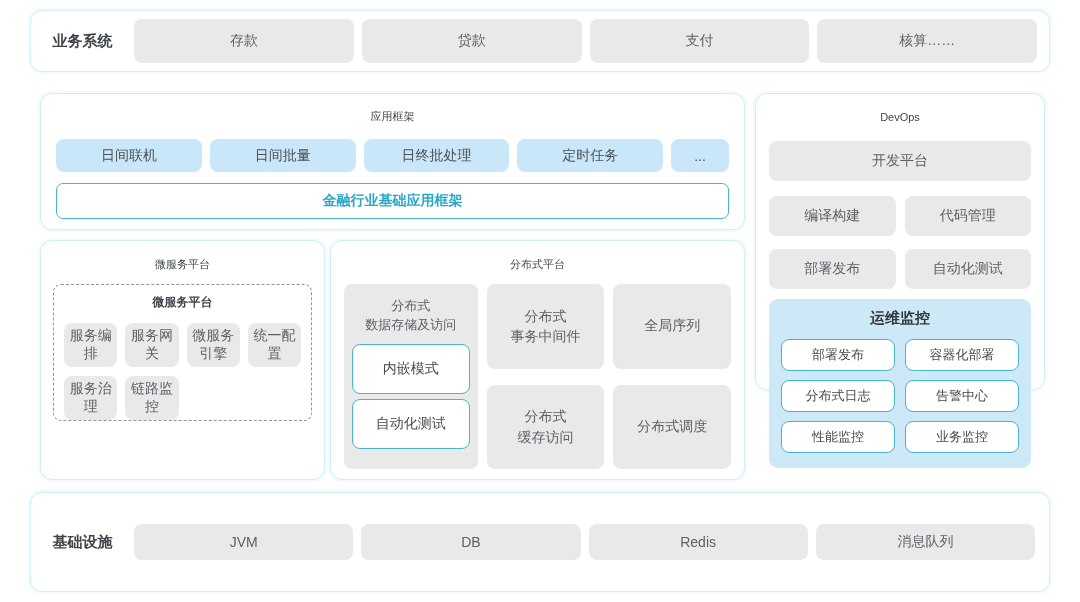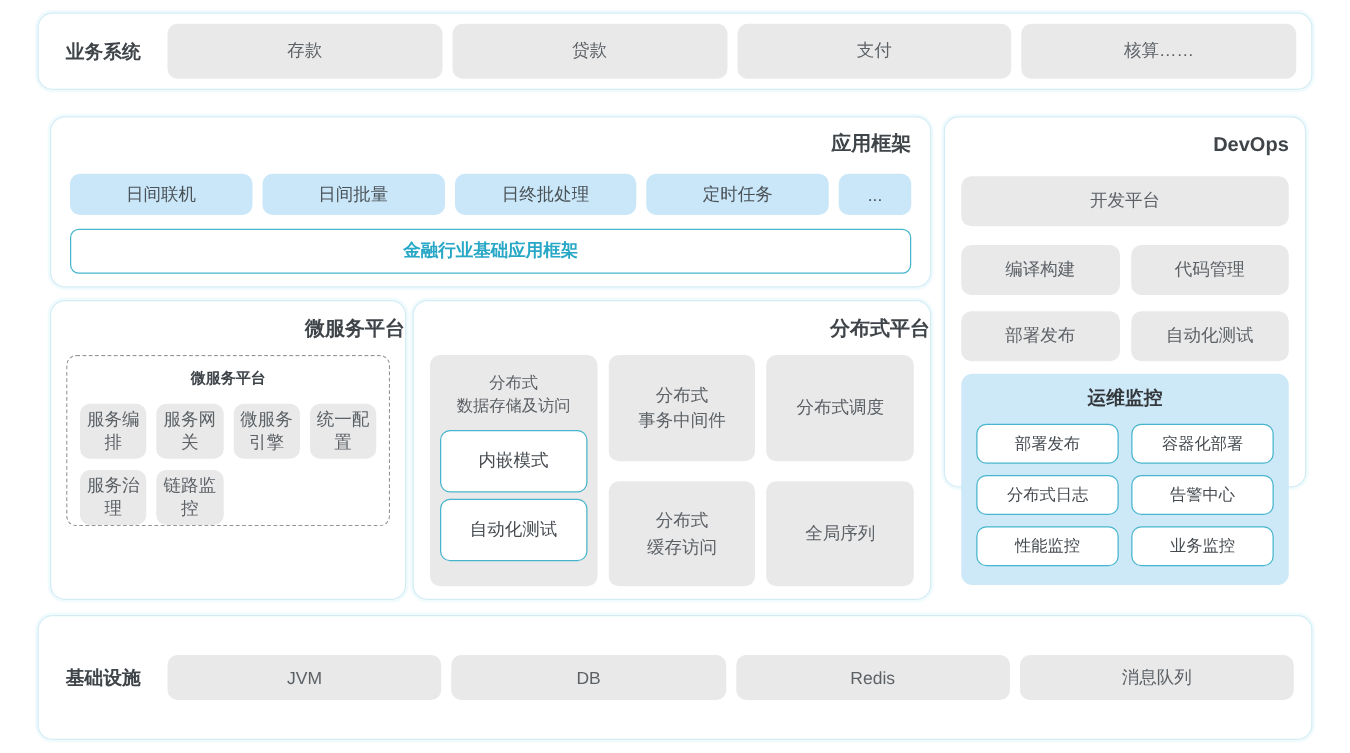--- a/index.html
+++ b/index.html
@@ -12,23 +12,23 @@
     color: #5c6166;
   }
   .panel {
     position: absolute;
     background: #ffffff;
     border: 1.5px solid #d3edf5;
     border-radius: 12px;
     box-shadow: 0 0 0 2px rgba(214, 240, 248, 0.35);
   }
   .title {
-    text-align: right;
-    font-size: 16px;
-    font-weight: 700;
+    text-align: center;
+    font-size: 11px;
+    font-weight: 400;
     color: #3f4449;
     line-height: 20px;
   }
   .side-label {
     flex: 0 0 103px;
     text-align: center;
     font-size: 15px;
     font-weight: 600;
     color: #3f4449;
   }
@@ -189,22 +189,22 @@
       <div class="box-teal-outline">内嵌模式</div>
       <div class="box-teal-outline">自动化测试</div>
     </div>
     <div class="col">
       <div class="box-grey pre">分布式
 事务中间件</div>
       <div class="box-grey pre">分布式
 缓存访问</div>
     </div>
     <div class="col">
+      <div class="box-grey">全局序列</div>
       <div class="box-grey">分布式调度</div>
-      <div class="box-grey">全局序列</div>
     </div>
   </div>
 </div>
 
 <div class="panel" id="devops">
   <div class="title">DevOps</div>
   <div class="box-grey dev-platform">开发平台</div>
   <div class="tools">
     <div class="box-grey">编译构建</div>
     <div class="box-grey">代码管理</div>

